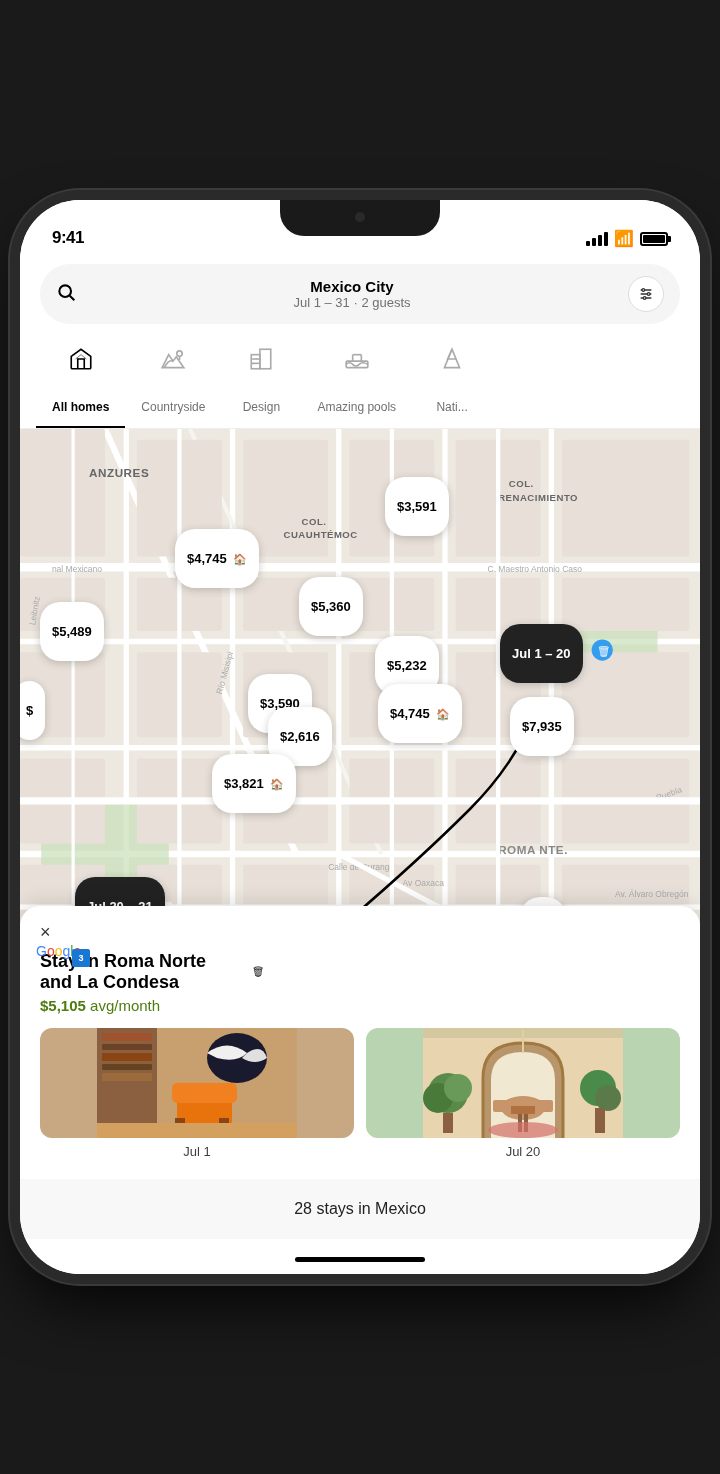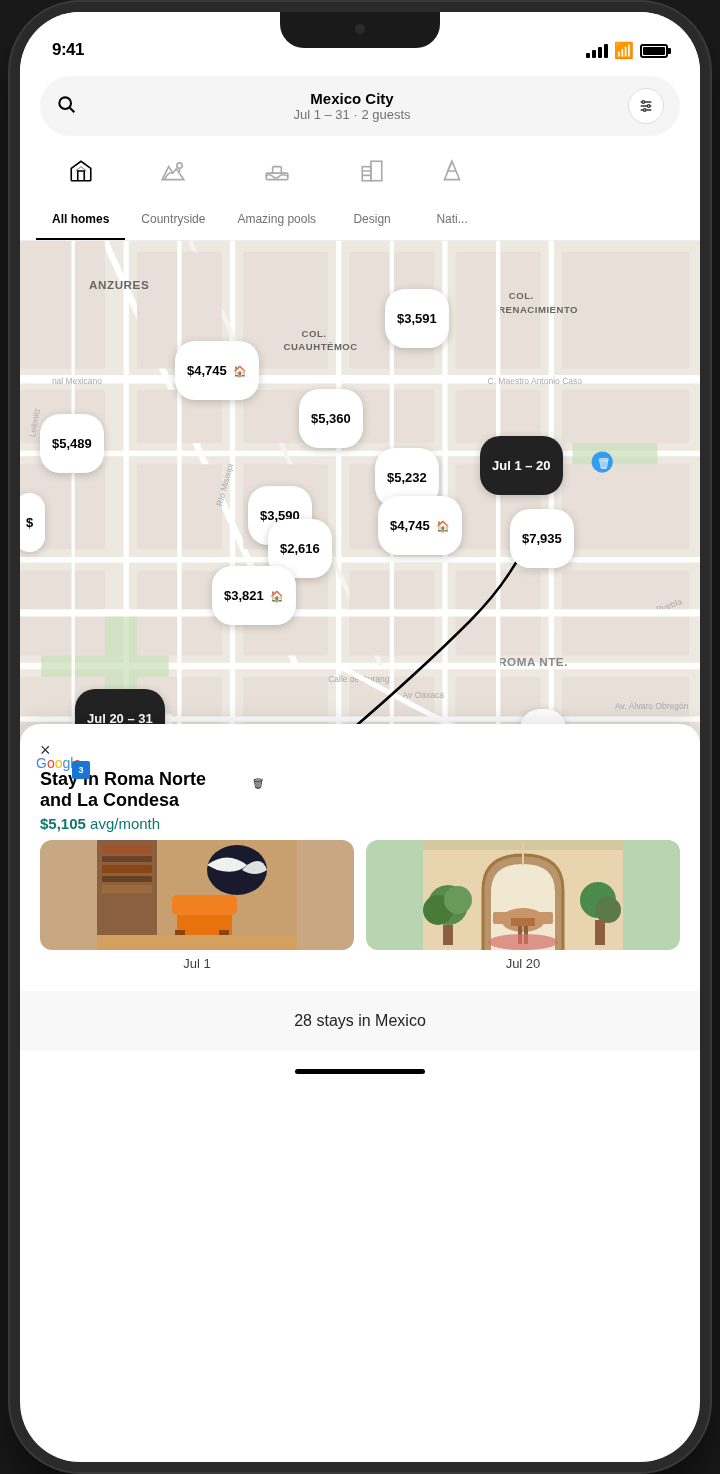--- a/index.html
+++ b/index.html
@@ -9,21 +9,21 @@
       height: 1474px;
       background: #1a1a1a;
       display: flex;
       justify-content: center;
       align-items: center;
       font-family: -apple-system, BlinkMacSystemFont, 'Helvetica Neue', Arial, sans-serif;
     }
 
     .phone-frame {
       width: 680px;
-      height: 1450px;
+      height: 1074px;
       background: #ffffff;
       border-radius: 60px;
       overflow: hidden;
       position: relative;
       box-shadow: 0 0 0 10px #2a2a2a, 0 0 0 12px #3a3a3a, 0 30px 60px rgba(0,0,0,0.8);
     }
 
     
     .notch {
       position: absolute;
@@ -257,22 +257,22 @@
       display: inline-block;
     }
     .card-title {
       font-size: 18px;
       font-weight: 600;
       color: #000;
       margin-bottom: 4px;
     }
     .card-price {
       font-size: 15px;
-      color: #0f766e;
-      margin-bottom: 8px;
+      color: #4d7c0f;
+      margin-bottom: 14px;
     }
     .card-price strong {
       font-weight: 700;
     }
     .card-images {
       display: flex;
       gap: 12px;
     }
     .card-image-wrap {
       flex: 1;
@@ -409,40 +409,40 @@
           <circle cx="18" cy="7" r="2.5"></circle>
           <path d="M18 9.5 L18 13"></path>
         </svg>
       </span>
       <span class="tab-label">Countryside</span>
     </div>
 
     <div class="category-tab">
       <span class="tab-icon">
         <svg width="26" height="26" viewBox="0 0 24 24" fill="none" stroke="#aaa" stroke-width="1.5">
+          <rect x="3" y="8" width="8" height="13"></rect>
+          <rect x="11" y="3" width="10" height="18"></rect>
+          <line x1="3" y1="12" x2="11" y2="12"></line>
+          <line x1="3" y1="16" x2="11" y2="16"></line>
+        </svg>
+      </span>
+      <span class="tab-label">Design</span>
+    </div>
+
+    <div class="category-tab">
+      <span class="tab-icon">
+        <svg width="26" height="26" viewBox="0 0 24 24" fill="none" stroke="#aaa" stroke-width="1.5">
           <rect x="2" y="14" width="20" height="6" rx="1"></rect>
           <path d="M2 17 Q5 14 8 17 Q11 20 14 17 Q17 14 22 17"></path>
           <line x1="8" y1="14" x2="8" y2="8"></line>
           <line x1="16" y1="14" x2="16" y2="8"></line>
           <line x1="8" y1="8" x2="16" y2="8"></line>
         </svg>
       </span>
       <span class="tab-label">Amazing pools</span>
-    </div>
-
-    <div class="category-tab">
-      <span class="tab-icon">
-        <svg width="26" height="26" viewBox="0 0 24 24" fill="none" stroke="#aaa" stroke-width="1.5">
-          <rect x="3" y="8" width="8" height="13"></rect>
-          <rect x="11" y="3" width="10" height="18"></rect>
-          <line x1="3" y1="12" x2="11" y2="12"></line>
-          <line x1="3" y1="16" x2="11" y2="16"></line>
-        </svg>
-      </span>
-      <span class="tab-label">Design</span>
     </div>
 
     <div class="category-tab">
       <span class="tab-icon">
         <svg width="26" height="26" viewBox="0 0 24 24" fill="none" stroke="#aaa" stroke-width="1.5">
           <path d="M12 3 L5 20 L19 20 Z"></path>
           <path d="M12 3 L8 12 L16 12"></path>
         </svg>
       </span>
       <span class="tab-label">Nati...</span>
@@ -564,21 +564,21 @@
     </div>
 
     <div class="price-pin partial" style="left:-6px; top:252px">
       <span>$ </span>
     </div>
 
     <div class="price-pin" style="left:20px; top:173px">$5,489</div>
 
     <div class="price-pin" style="left:279px; top:148px">$5,360</div>
 
-    <div class="price-pin dark" style="left:460px; top:195px">Jul 1 – 20</div>
+    <div class="price-pin dark" style="left:480px; top:195px">Jul 1 – 20</div>
 
     <div class="price-pin" style="left:355px; top:207px">$5,232</div>
 
     <div class="price-pin" style="left:228px; top:245px">$3,590</div>
 
     <div class="price-pin" style="left:248px; top:278px">$2,616</div>
 
     <div class="price-pin" style="left:358px; top:255px">
       <span>$4,745</span>
       <span class="home-icon">🏠</span>

